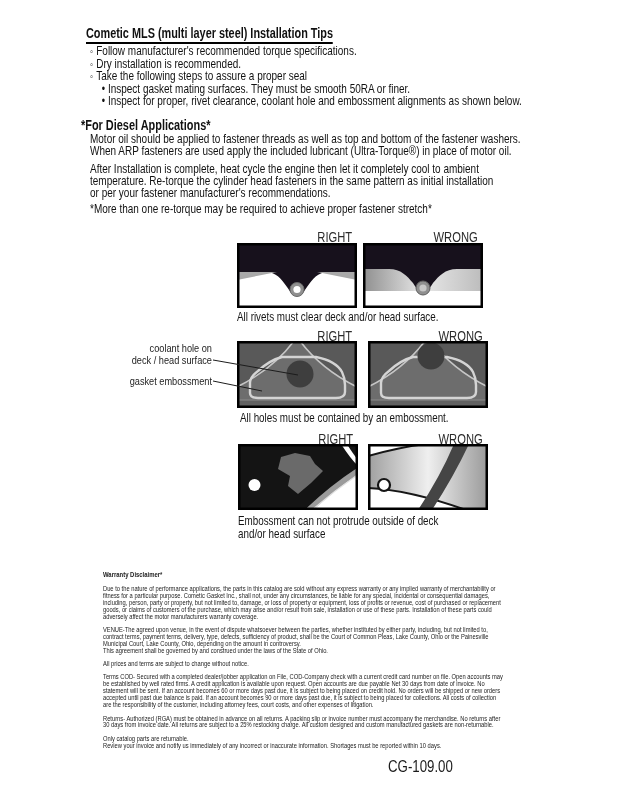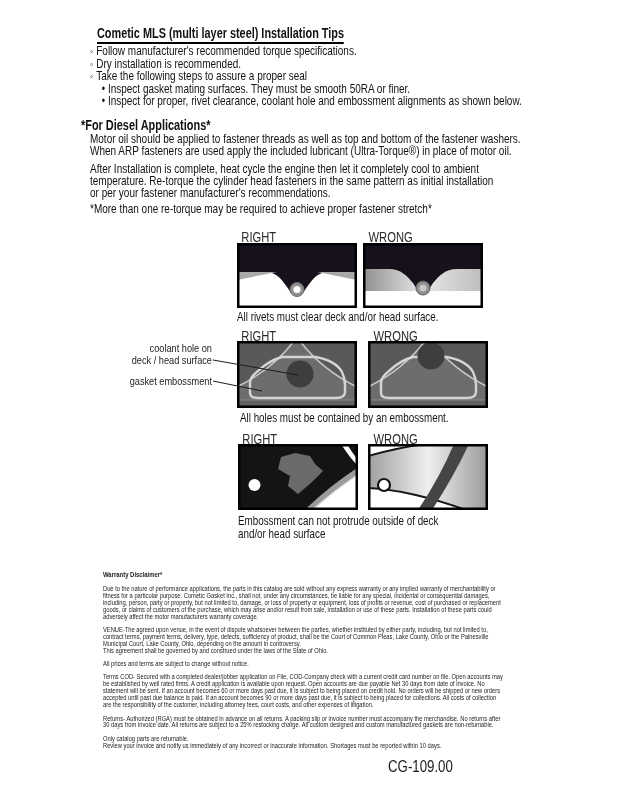--- a/index.html
+++ b/index.html
@@ -6,35 +6,35 @@
   body{
     width:618px;height:800px;position:relative;background:#ffffff;
     font-family:"Liberation Sans","DejaVu Sans",sans-serif;color:#111;
     overflow:hidden;
   }
   .abs{position:absolute;}
   .cx{transform:scaleX(0.78);transform-origin:0 0;}
   .cx-c{display:inline-block;transform:scaleX(0.8);transform-origin:50% 50%;}
 
   .doc-title{
-    left:97px;top:25px;font-size:14.5px;font-weight:bold;white-space:nowrap;
+    left:86px;top:25px;font-size:14.5px;font-weight:bold;white-space:nowrap;
   }
   .doc-title .t{
     display:inline-block;border-bottom:2px solid #000;padding-bottom:1px;
     transform:scaleX(0.75);transform-origin:0 0;letter-spacing:0;
   }
   .tips{left:90px;top:45px;font-size:12.8px;line-height:12.6px;width:650px;}
   .b-row{display:flex;align-items:baseline;}
   .b-glyph{width:8px;font-size:11px;flex:0 0 auto;}
   .b-sub{margin-left:15px;}
   .b-glyph.dot{font-size:12px;}
   .sec-head{left:81px;top:117px;font-size:14px;font-weight:bold;white-space:nowrap;}
   .para{left:90px;top:0;font-size:12.8px;line-height:12px;white-space:pre-line;width:680px;}
 
-  .dg-label{width:120px;text-align:left;font-size:14px;font-weight:500;color:#2b2b2b;white-space:nowrap;}
+  .dg-label{width:120px;text-align:right;font-size:14px;font-weight:500;color:#2b2b2b;white-space:nowrap;}
   .dg-caption{font-size:12.6px;font-weight:500;color:#151515;line-height:12.5px;white-space:pre-line;width:320px;}
   .anno{font-size:11.8px;color:#1c1c1c;line-height:11.5px;text-align:right;width:152px;white-space:pre-line;transform:scaleX(0.78);transform-origin:100% 0;}
   svg{display:block;}
 
   .warranty{left:103px;top:572px;width:560px;font-size:7.4px;line-height:6.9px;color:#222;}
   .warranty .wp{margin:0 0 6.5px 0;white-space:pre-line;}
   .warranty .wh{font-weight:bold;font-size:7.6px;margin-bottom:7px;}
   .footer-code{left:388px;top:757px;font-size:17px;color:#1a1a1a;white-space:nowrap;}
 </style>
 </head>

